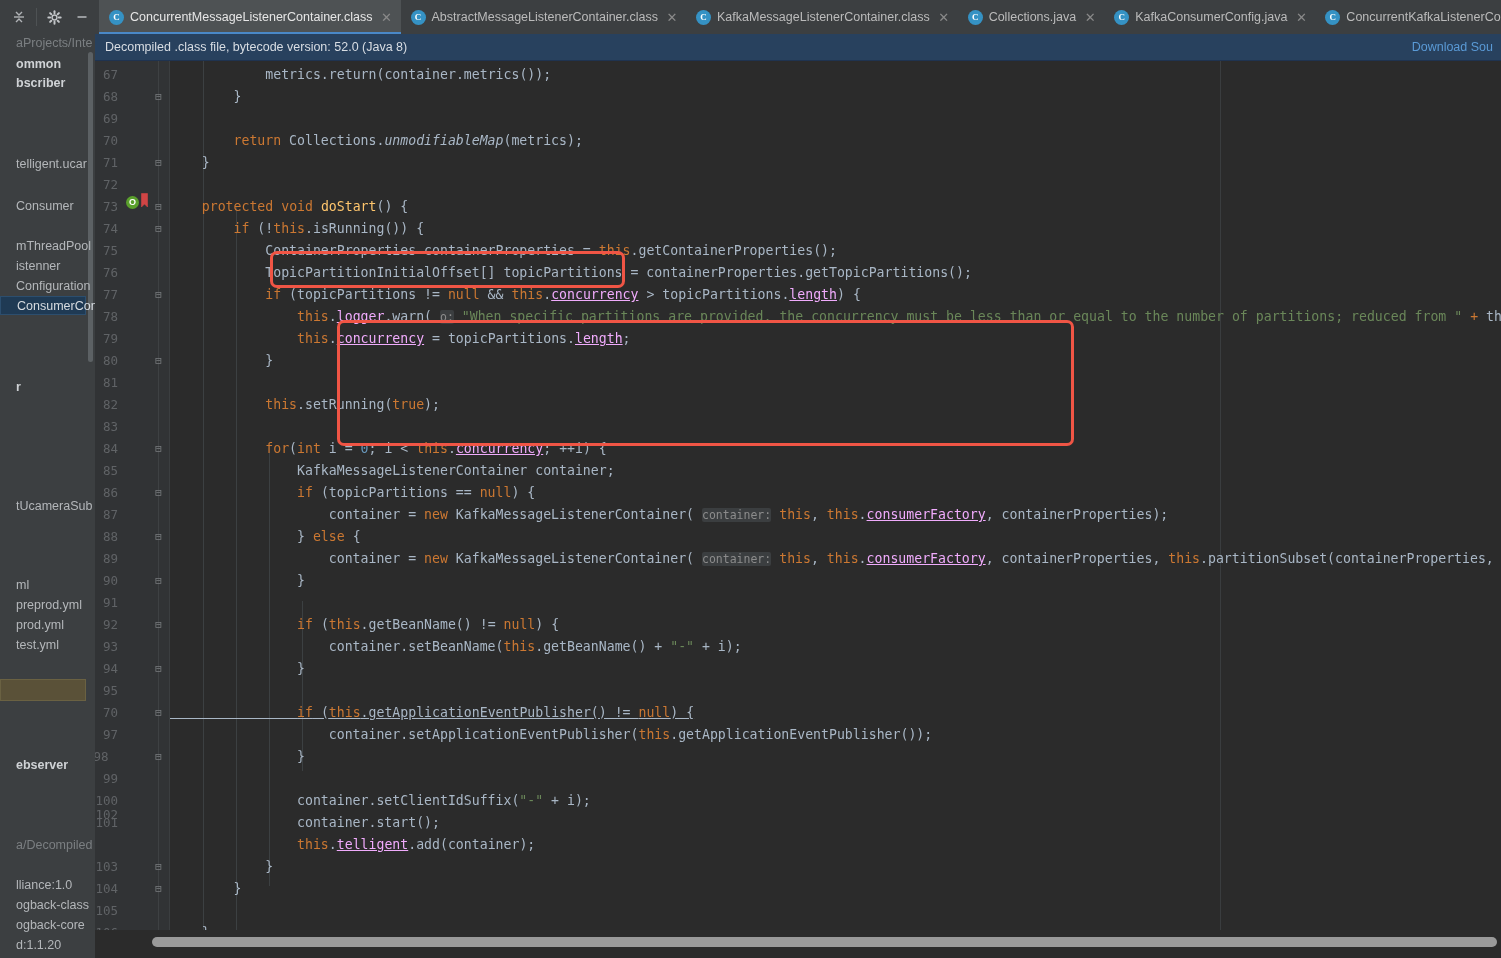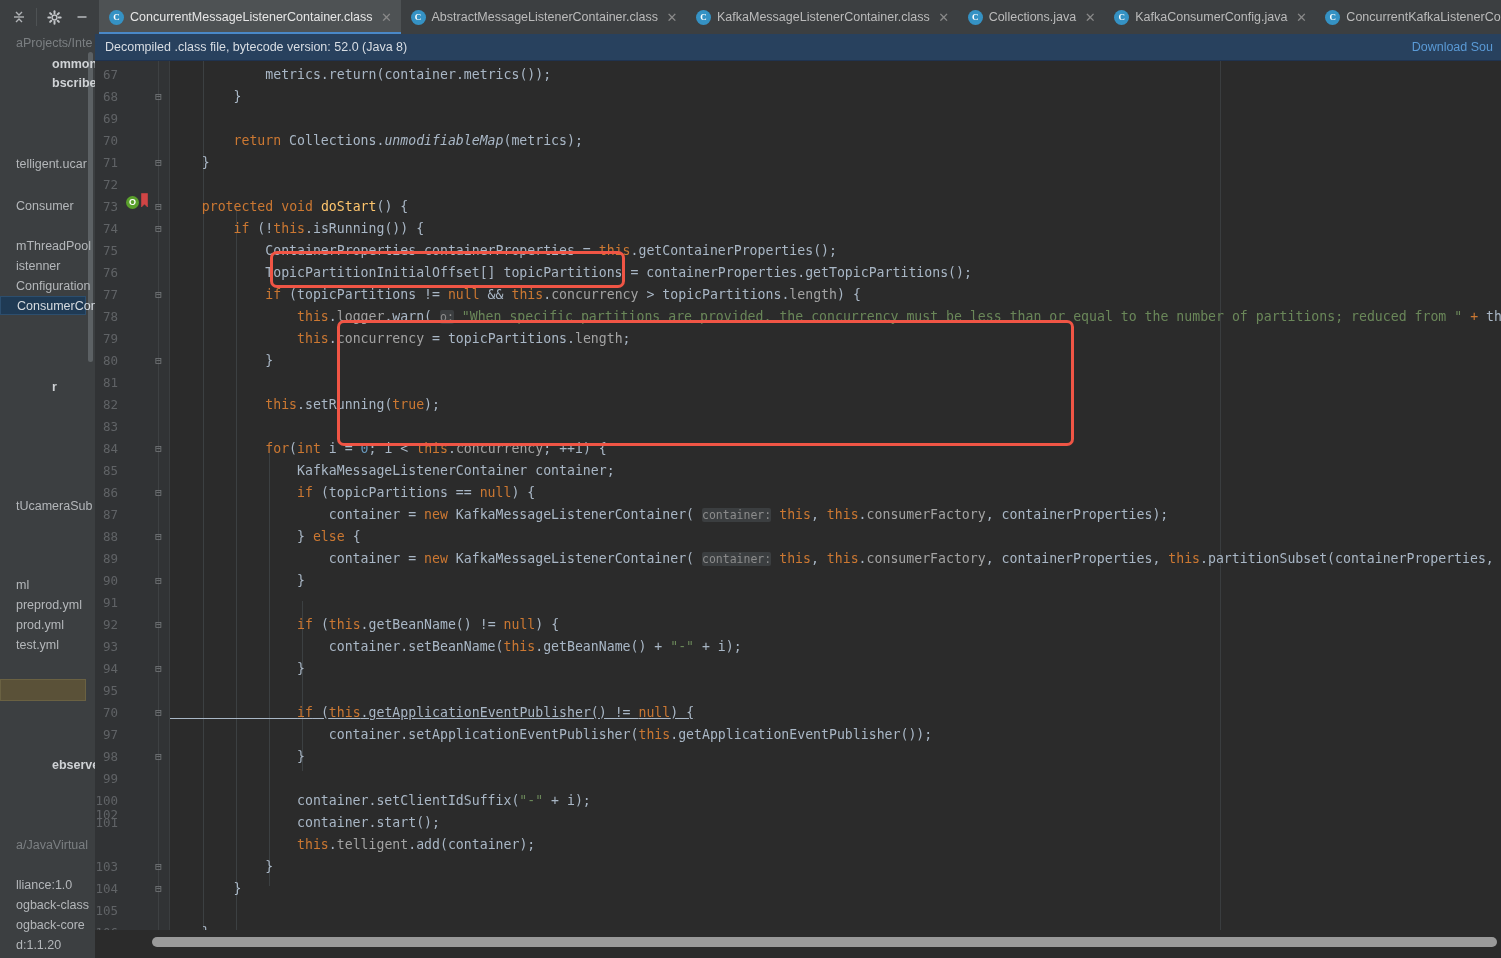--- a/index.html
+++ b/index.html
@@ -105,21 +105,21 @@
   }
   #sidebar .sb-row {
     position: absolute;
     left: 0;
     white-space: nowrap;
     height: 19px;
     line-height: 19px;
     padding-left: 16px;
     box-sizing: border-box;
   }
-  #sidebar .sb-row.bold { font-weight: bold; color: #cfd2d5; margin-left: 36px; }
+  #sidebar .sb-row.bold { font-weight: bold; color: #cfd2d5; }
   #sidebar .sb-row.sel {
     background: #1f3a54;
     color: #d6dbe0;
     width: 86px;
     border: 1px solid #2c4e6e;
     box-sizing: border-box;
   }
   #sidebar .sb-row.dim { color: #7b7f82; }
   #sidebar .sb-row.yellowband {
     background: #5a5138;
@@ -207,21 +207,21 @@
     position: absolute; left: 0;
     height: 22px; line-height: 22px;
     white-space: pre;
     font-family: "DejaVu Sans Mono", monospace;
     font-size: 13.2px;
     color: #a9b7c6;
   }
   .kw   { color: #cc7832; }
   .num  { color: #6897bb; }
   .str  { color: #6a8759; }
-  .fld  { color: #a3a3a3; }
+  .fld  { color: #f0abfc; text-decoration: underline; }
   .mth  { color: #ffc66d; }
   .sttc { font-style: italic; }
   .typ  { color: #a9b7c6; }
   .hint {
     color: #8c8c8c;
     background: #3b3e40;
     border-radius: 2px;
     font-size: 11.5px;
   }
 
@@ -334,21 +334,21 @@
         <div class="sb-row" style="top: 243px;">Configuration</div>
         <div class="sb-row sel" style="top: 262px;">ConsumerCon</div>
         <div class="sb-row bold" style="top: 344px;">r</div>
         <div class="sb-row" style="top: 463px;">tUcameraSub</div>
         <div class="sb-row" style="top: 542px;">ml</div>
         <div class="sb-row" style="top: 562px;">preprod.yml</div>
         <div class="sb-row" style="top: 582px;">prod.yml</div>
         <div class="sb-row" style="top: 602px;">test.yml</div>
         <div class="sb-row yellowband" style="top: 645px;"></div>
         <div class="sb-row bold" style="top: 722px;">ebserver</div>
-        <div class="sb-row dim" style="top: 802px;">a/JavaVirtual</div>
+        <div class="sb-row dim" style="top: 802px;">a/Decompiled</div>
         <div class="sb-row" style="top: 842px;">lliance:1.0</div>
         <div class="sb-row" style="top: 862px;">ogback-class</div>
         <div class="sb-row" style="top: 882px;">ogback-core</div>
         <div class="sb-row" style="top: 902px;">d:1.1.20</div>
       </div>
   </div>
 
   <div id="banner">
     <span>Decompiled .class file, bytecode version: 52.0 (Java 8)</span>
     <span class="dl">Download Sou</span>
@@ -388,21 +388,21 @@
           <div class="lnum" style="top: 465px;">88</div>
           <div class="lnum" style="top: 487px;">89</div>
           <div class="lnum" style="top: 509px;">90</div>
           <div class="lnum" style="top: 531px;">91</div>
           <div class="lnum" style="top: 553px;">92</div>
           <div class="lnum" style="top: 575px;">93</div>
           <div class="lnum" style="top: 597px;">94</div>
           <div class="lnum" style="top: 619px;">95</div>
           <div class="lnum" style="top: 641px;">70</div>
           <div class="lnum" style="top: 663px;">97</div>
-          <div class="lnum" style="top: 685px;">98</div>
+          <div class="lnum" style="top: 685px; text-align: center;">98</div>
           <div class="lnum" style="top: 707px;">99</div>
           <div class="lnum" style="top: 729px;">100</div>
           <div class="lnum" style="top: 751px;">101</div>
           <div class="lnum" style="top: 743px;">102</div>
           <div class="lnum" style="top: 795px;">103</div>
           <div class="lnum" style="top: 817px;">104</div>
           <div class="lnum" style="top: 839px;">105</div>
           <div class="lnum" style="top: 861px;">106</div>
           <div class="lnum" style="top: 883px;">107</div>
         </div>

